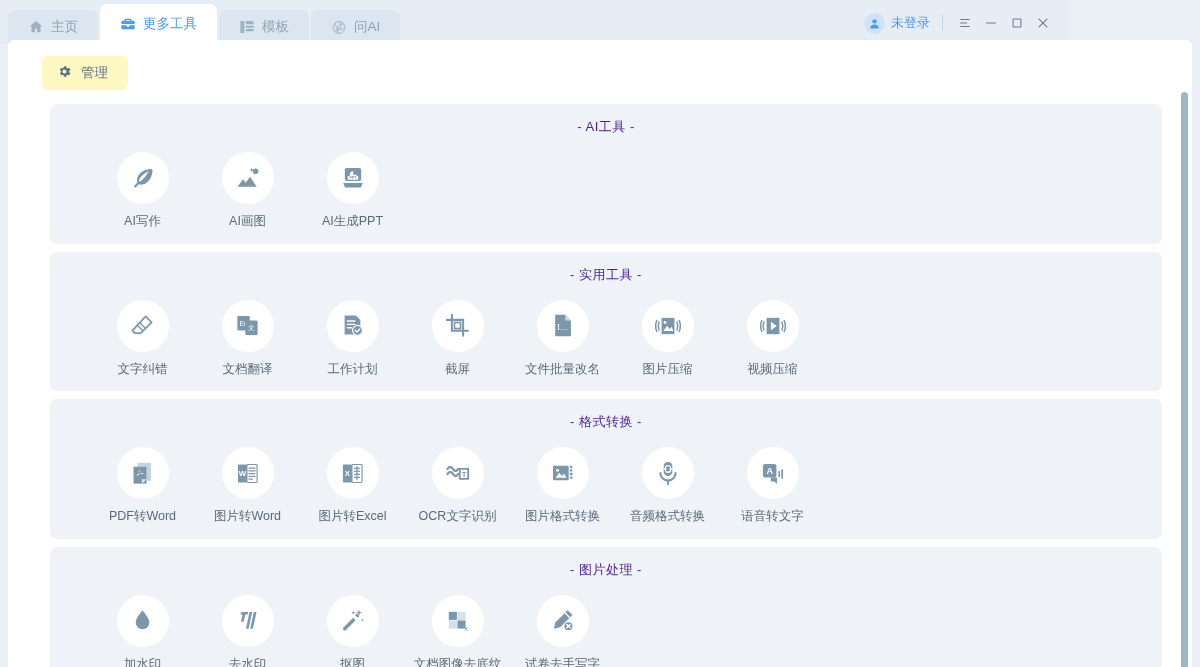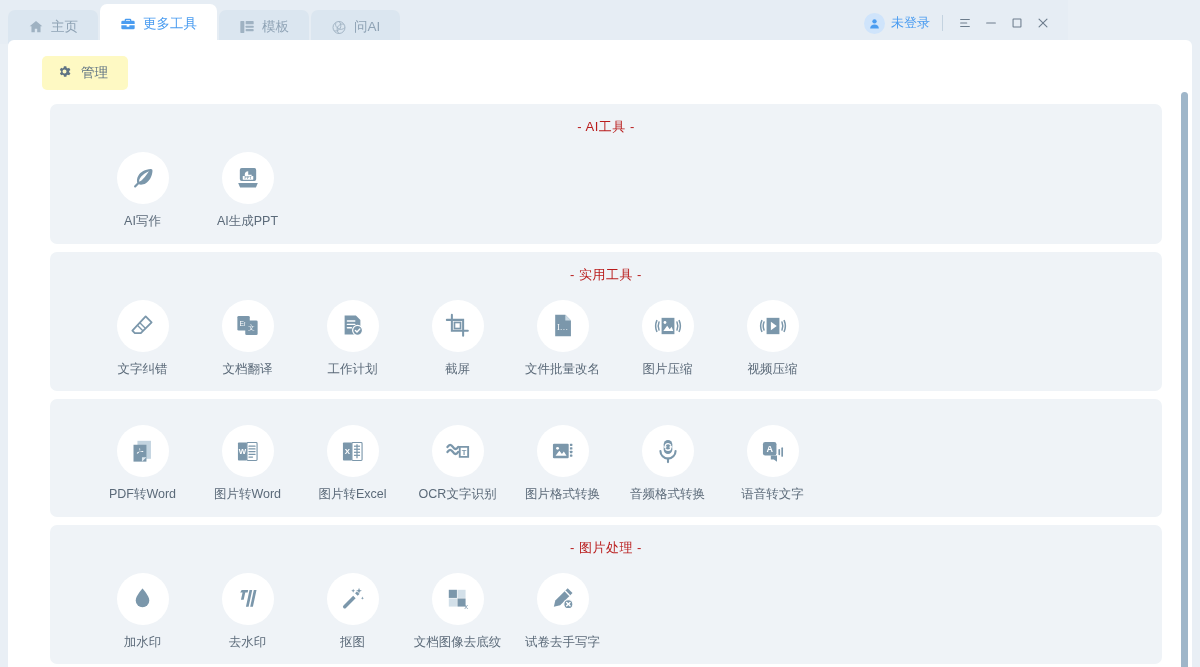--- a/index.html
+++ b/index.html
@@ -69,21 +69,21 @@
 
   .scrollarea { position: relative; padding: 14px 30px 0 42px; }
 
   .section {
     background: #eff3f7;
     border-radius: 7px;
     margin-bottom: 8px;
     padding: 14px 0 16px 0;
   }
   .section-title {
-    text-align: center; color: #b91c1c; font-size: 13px;
+    text-align: center; color: #4c1d95; font-size: 13px;
     letter-spacing: .5px; margin-bottom: 4px;
   }
   .grid { display: flex; flex-wrap: wrap; padding: 0 40px; }
   .tool {
     width: 105px; margin-top: 12px;
     display: flex; flex-direction: column; align-items: center;
     cursor: pointer;
     justify-content: center;
   }
   .tool .circle {
@@ -209,20 +209,30 @@
             <div class="tool">
               <div class="circle">
                 <svg width="27" height="27" viewBox="0 0 24 24" fill="#7b97ab">
                   <path d="M19.3 3.6c-5 .3-9 2.6-11 5.9-1.3 2.2-1.5 4.5-1 6.3l-2.4 2.4a1 1 0 101.4 1.4l2.4-2.4c1.8.5 4.1.3 6.3-1 3.3-2 5.6-6 5.9-11a1.5 1.5 0 00-1.6-1.6zM9.1 14.9c-.5-2.8 2.4-6.6 8.6-9.4-3.8 5.7-6.4 8.5-8.6 9.4z"></path>
                 </svg>
               </div>
               <div class="name">AI写作</div>
             </div>
             <div class="tool">
               <div class="circle">
+                <svg width="28" height="28" viewBox="0 0 24 24" fill="#7b97ab">
+                  <path d="M3 19.5h16.5L13.8 11 10 16l-2.3-3z"></path>
+                  <circle cx="18.5" cy="6.2" r="2.4"></circle>
+                  <path d="M15.1 3.2l.5 1.4 1.4.5-1.4.5-.5 1.4-.5-1.4-1.4-.5 1.4-.5z"></path>
+                </svg>
+              </div>
+              <div class="name">AI画图</div>
+            </div>
+            <div class="tool">
+              <div class="circle">
                 <svg width="28" height="28" viewBox="0 0 24 24">
                   <rect x="5" y="3.5" width="14" height="11" rx="1.6" fill="#7b97ab"></rect>
                   <path d="M12.2 6.2a3 3 0 103 3h-3z" fill="#fff"></path>
                   <rect x="7.5" y="10.2" width="9" height="3.4" rx="0.6" fill="#fff"></rect>
                   <text x="12" y="12.95" font-size="3.1" font-family="Liberation Sans, sans-serif" font-weight="bold" fill="#7b97ab" text-anchor="middle">PPT</text>
                   <path d="M3.6 16.2h16.8l-1.6 3.9H5.2z" fill="#7b97ab"></path>
                 </svg>
               </div>
               <div class="name">AI生成PPT</div>
             </div>
@@ -313,20 +323,21 @@
                     <path d="M19.7 8.6c.9 2.2.9 4.6 0 6.8"></path>
                     <path d="M21.6 7.4c1.3 3 1.3 6.2 0 9.2"></path>
                   </g>
                 </svg>
               </div>
               <div class="name">视频压缩</div>
             </div>
           </div>
         </div>
         <div class="section">
+          <div class="section-title">- 格式转换 -</div>
           <div class="grid">
             <div class="tool">
               <div class="circle">
                 <svg width="27" height="27" viewBox="0 0 24 24">
                   <path d="M7.5 2.5h12v16h-12z" fill="#c3d4e0"></path>
                   <path d="M4 6h11.5v15H4z" fill="#7b97ab"></path>
                   <path d="M11.5 21l4-4h-4z" fill="#dde8ef"></path>
                   <path d="M9.7 9.2c.6.7.1 2.3-.7 3.4-.5.7-1.2 1.3-1.7 1.3-.4 0-.5-.4-.2-.8.5-.6 2-1.2 3.6-1.4 1.3-.2 2.2 0 2.2.4 0 .3-.5.5-1.1.4-1.1-.1-2.3-1.4-2.6-2.6-.1-.5.2-.9.5-.7z" fill="#fff"></path>
                 </svg>
               </div>

